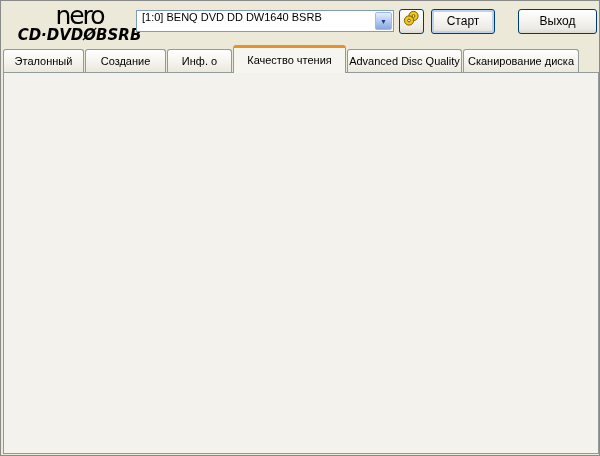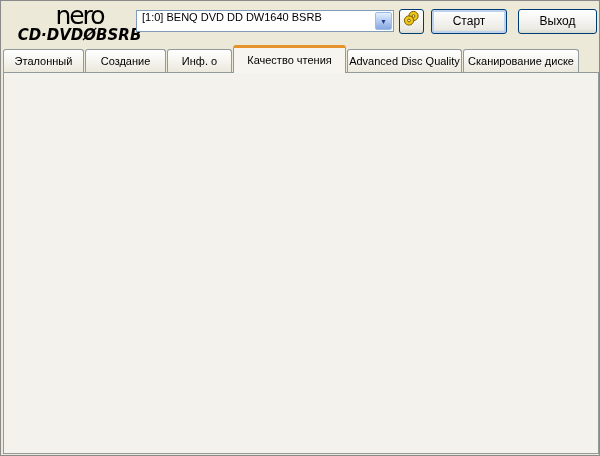--- a/index.html
+++ b/index.html
@@ -16,21 +16,21 @@
   #logo .l1 { font-family:"DejaVu Sans", sans-serif; font-weight:normal; font-size:25px; letter-spacing:-2px; line-height:24px; }
   #logo .l2 { font-family:"DejaVu Sans", sans-serif; font-weight:bold; font-style:italic; font-size:15px; letter-spacing:0px; line-height:14px; }
   #drive-combo { position:absolute; left:135px; top:9px; width:258px; height:22px; background:#fff; border:1px solid #7f9db9; }
   #drive-combo .txt { position:absolute; left:5px; top:0; white-space:nowrap; }
   #drive-combo .arrow { position:absolute; right:1px; top:1px; width:17px; height:18px;
     background:linear-gradient(#e3efff,#86a7e2); border:1px solid #9ebbe8; border-radius:2px;
     text-align:center; font-size:7px; color:#1c3e94; line-height:17px; }
   .toolbtn { position:absolute; height:25px; background:linear-gradient(#ffffff,#ecebe5 80%,#dcdacf);
     border:1px solid #003c74; border-radius:3px; text-align:center; font-size:12px; line-height:22px; }
   #eject-btn { left:398px; top:8px; width:25px; }
-  #start-btn { left:430px; top:8px; width:76px; box-shadow:inset 0 0 0 2px #bcd2ee; }
+  #start-btn { left:430px; top:8px; width:64px; box-shadow:inset 0 0 0 2px #bcd2ee; }
   #exit-btn  { left:517px; top:8px; width:79px; }
   
   .tab { position:absolute; top:48px; height:24px; background:linear-gradient(#ffffff,#eae8dc);
     border:1px solid #919b9c; border-bottom:none; border-radius:3px 3px 0 0;
     text-align:center; line-height:22px; z-index:2; }
   .tab.active { top:44px; height:28px; background:#f6f5ef; z-index:4;
     border-top:3px solid #e5932c; line-height:24px; }
   
   #panel { position:absolute; left:2px; top:71px; width:596px; height:382px;
     background:#f3f2ec; border:1px solid #919b9c; z-index:3; }
@@ -91,21 +91,21 @@
 </div>
 <div id="start-btn" class="toolbtn">Старт</div>
 <div id="exit-btn" class="toolbtn">Выход</div>
 
 <div id="tabs">
     <div class="tab" style="left: 2px; width: 81px;">Эталонный тест</div>
     <div class="tab" style="left: 84px; width: 81px;">Создание диска</div>
     <div class="tab" style="left: 166px; width: 65px;">Инф. о диске</div>
     <div class="tab active" style="left: 232px; width: 113px;">Качество чтения</div>
     <div class="tab" style="left: 346px; width: 115px;">Advanced Disc Quality</div>
-    <div class="tab" style="left: 462px; width: 116px;">Сканирование диске</div>
+    <div class="tab" style="left: 462px; width: 116px;">Сканирование диска</div>
   </div>
 
 <div id="panel"></div>
 
 <svg id="chart-top" class="chartsvg" style="top:82px" width="424" height="125">
     <g transform="translate(6,0)">
       <rect x="0" y="0" width="412" height="125" fill="#0b0b0b"></rect>
       <line x1="11.444444444444445" y1="0" x2="11.444444444444445" y2="125" stroke="#0000a8" stroke-width="1"></line>
       <line x1="22.88888888888889" y1="0" x2="22.88888888888889" y2="125" stroke="#0000a8" stroke-width="1"></line>
       <line x1="34.333333333333336" y1="0" x2="34.333333333333336" y2="125" stroke="#0000a8" stroke-width="1"></line>

